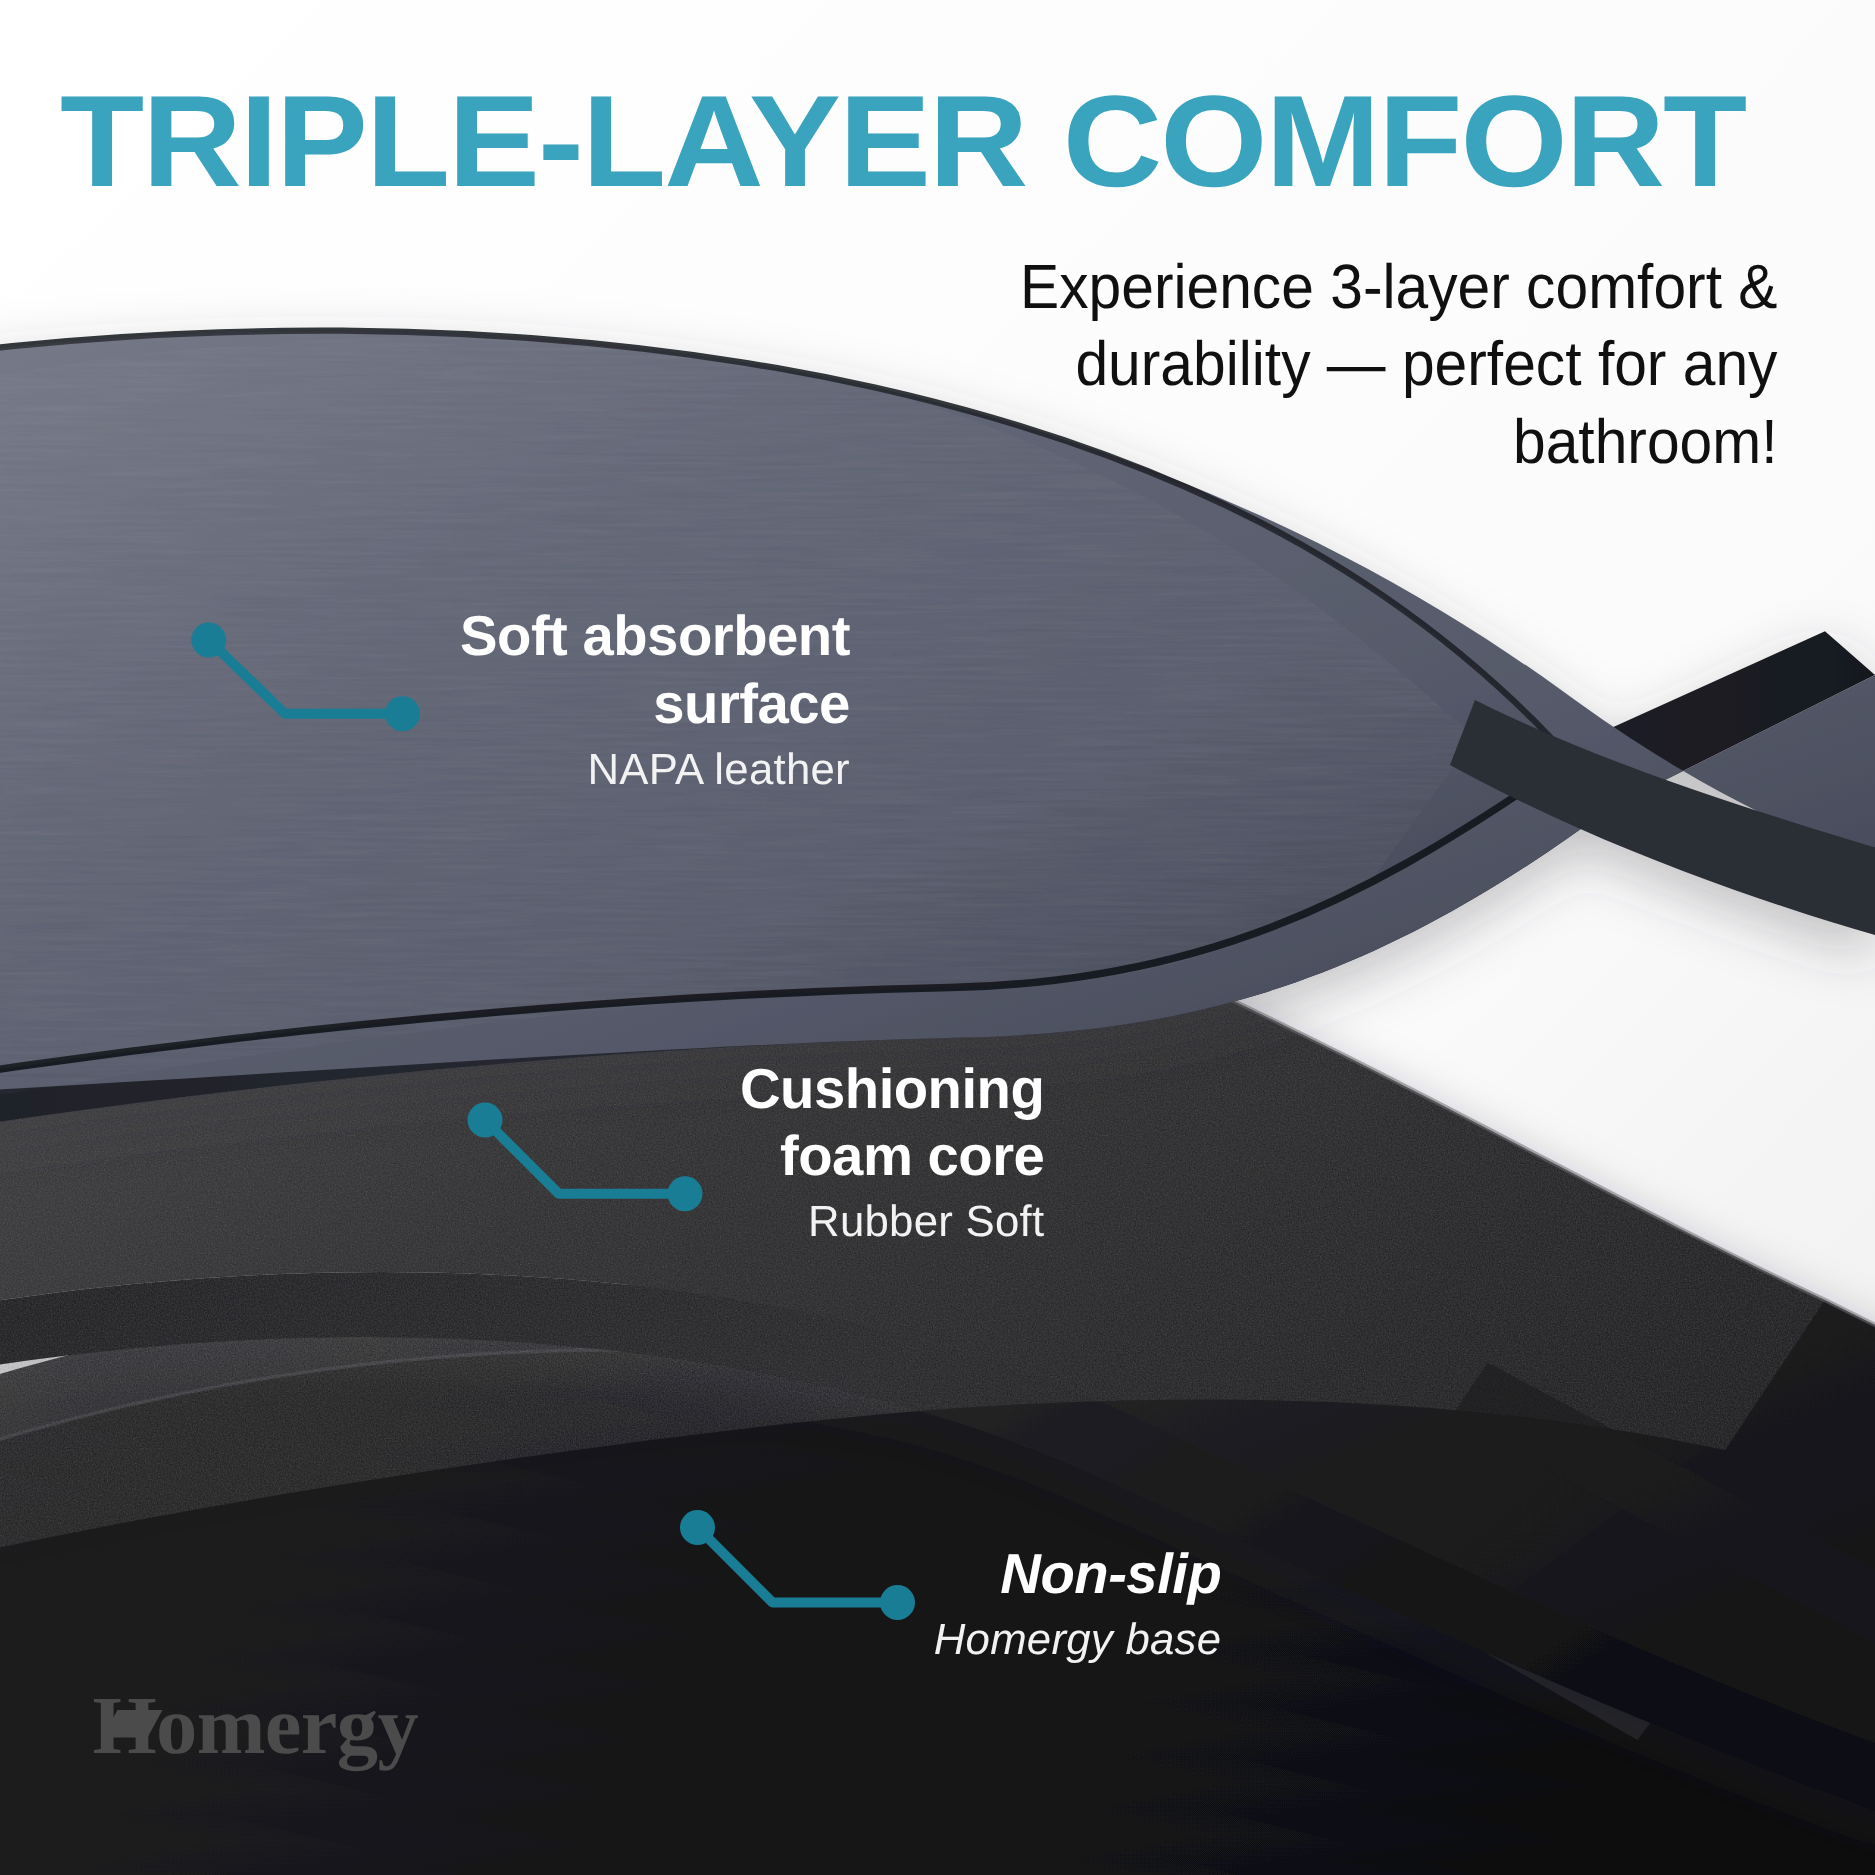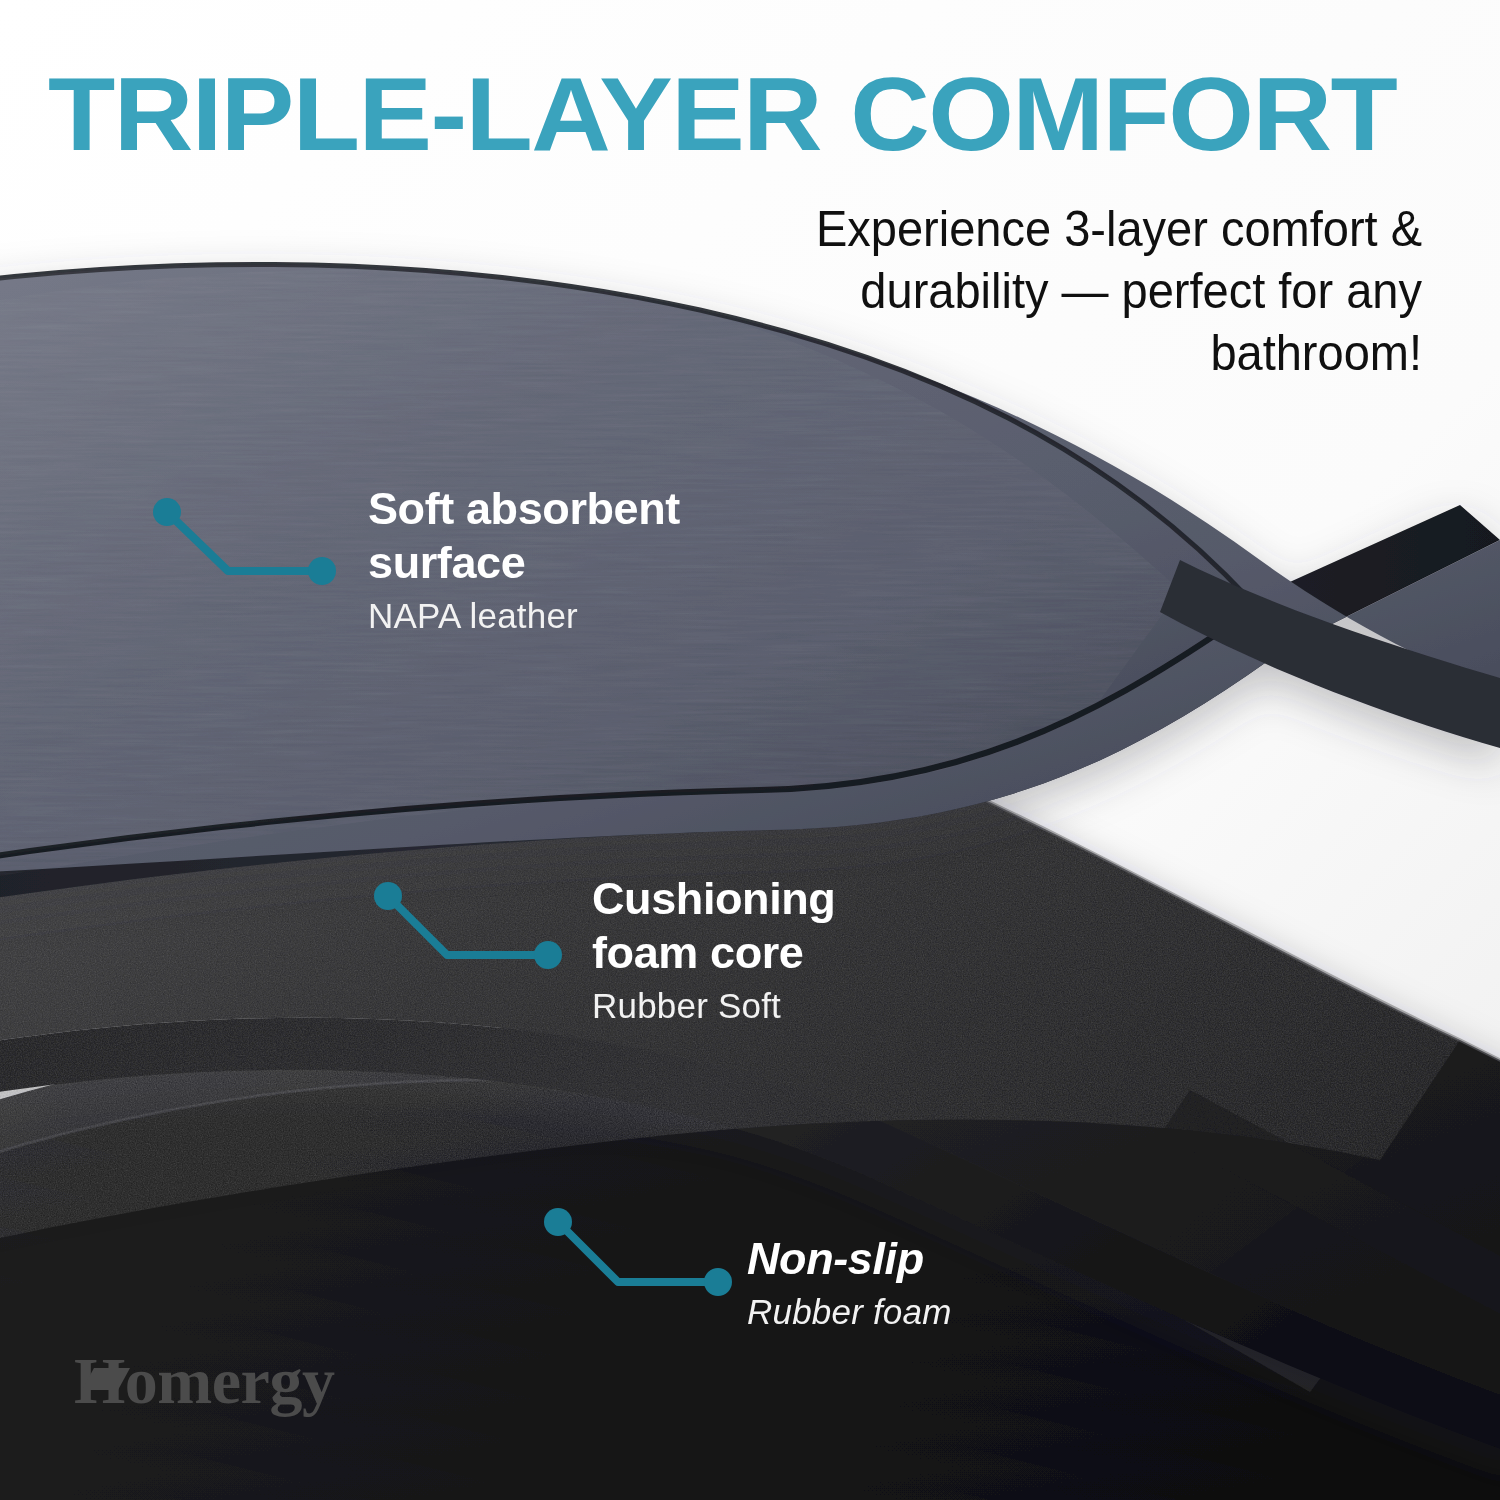--- a/index.html
+++ b/index.html
@@ -48,21 +48,21 @@
     font-family: "Liberation Sans", sans-serif;
     font-weight: 400;
     font-size: 50px;
     line-height: 1.24;
     color: #101010;
     transform: scaleX(0.94);
     transform-origin: right top;
   }
 
   
-  .callout { position: absolute; }
+  .callout { position: absolute; text-align: right; }
   .callout .title {
     font-family: "Liberation Sans", sans-serif;
     font-weight: 700;
     font-size: 45px;
     line-height: 1.20;
     color: #ffffff;
     letter-spacing: -0.4px;
     margin: 0;
     white-space: pre-line;
   }
@@ -71,21 +71,21 @@
     font-weight: 300;
     font-size: 35px;
     line-height: 1.25;
     color: #f2f2f2;
     letter-spacing: 0.2px;
     margin: 4px 0 0 0;
     white-space: nowrap;
   }
 
   #callout-1 { left: 368px; top: 482px; }
-  #callout-2 { left: 592px; top: 872px; }
+  #callout-2 { left: 592px; top: 844px; }
   #callout-3 { left: 747px; top: 1232px; font-style: italic; }
 
   
   #logo {
     position: absolute;
     left: 74px;
     top: 1348px;
     display: flex;
     align-items: center;
   }
@@ -320,21 +320,21 @@
   </div>
 
   <div class="callout" id="callout-2">
     <div class="title">Cushioning
 foam core</div>
     <div class="sub">Rubber Soft</div>
   </div>
 
   <div class="callout" id="callout-3">
     <div class="title">Non-slip</div>
-    <div class="sub">Rubber foam</div>
+    <div class="sub">Homergy base</div>
   </div>
 
   <div id="logo">
     <svg width="0" height="0" style="position:absolute"></svg>
     <div style="position:relative; display:inline-block;">
       <span class="wordmark">Homergy</span>
       
       <svg width="64" height="46" viewBox="0 0 64 46" style="position:absolute; left:-6px; top:12px;">
         <polygon points="14,30 26,8 62,8 50,30" fill="#4b4b4b"></polygon>
       </svg>

